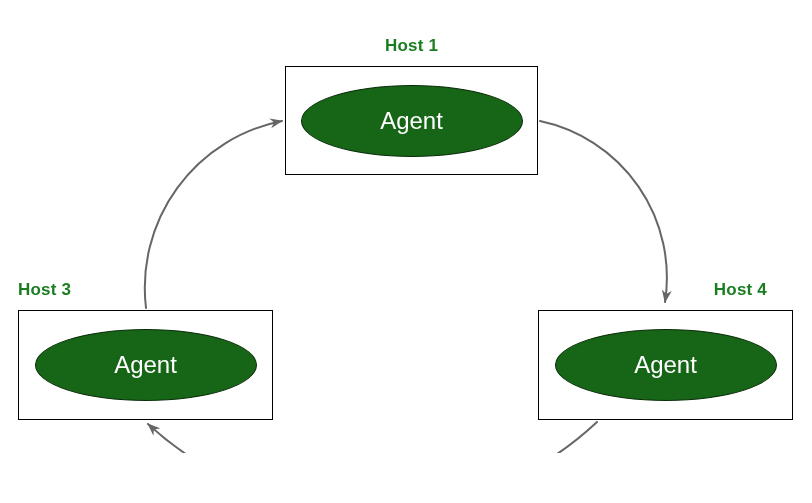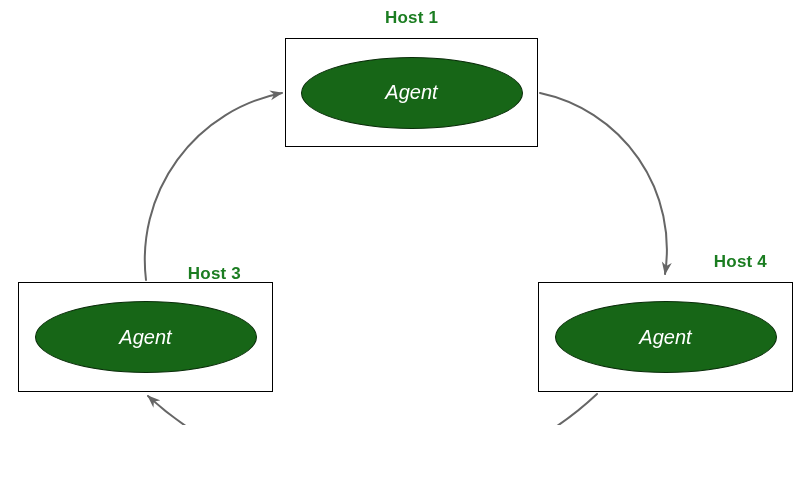--- a/index.html
+++ b/index.html
@@ -5,20 +5,21 @@
   * { margin: 0; padding: 0; box-sizing: border-box; }
   html, body { background: #ffffff; }
   body { font-family: "Liberation Sans", sans-serif; }
 
   .canvas {
     position: relative;
     width: 812px;
     height: 425px;
     background: var(--background, #ffffff);
     overflow: hidden;
+    margin-top: 28px;
   }
 
   .arrow-layer {
     position: absolute;
     left: 0; top: 0;
     width: 812px; height: 503px;
     z-index: 1;
   }
 
   .host-block { position: absolute; z-index: 2; }
@@ -47,35 +48,34 @@
     background: var(--agent-fill, #176617);
     border: 1.5px solid #0a2d0a;
     border-radius: 50%;
     display: flex;
     align-items: center;
     justify-content: center;
   }
 
   .agent-text {
     color: var(--agent-text, #ffffff);
-    font-size: 20px;
+    font-size: 24px;
     font-weight: normal;
-    font-style: italic;
   }
 
   
   .host-1 .host-label { left: 285px; top: 8px; width: 253px; text-align: center; }
   .host-1 .host-box   { left: 285px; top: 38px; width: 253px; height: 109px; }
 
   
   .host-2 .host-label { left: 538px; top: 252px; width: 255px; text-align: right; padding-right: 26px; }
   .host-2 .host-box   { left: 538px; top: 282px; width: 255px; height: 110px; }
 
   
-  .host-3 .host-label { left: 18px; top: 264px; width: 255px; text-align: right; padding-right: 32px; }
+  .host-3 .host-label { left: 18px; top: 252px; width: 255px; text-align: left; padding-right: 32px; }
   .host-3 .host-box   { left: 18px; top: 282px; width: 255px; height: 110px; }
 </style>
 </head>
 <body>
 
 <div class="canvas">
 
   <svg class="arrow-layer" width="812" height="503" viewBox="0 0 812 503" xmlns="http://www.w3.org/2000/svg">
     <defs>
       <marker id="barb" viewBox="0 0 13 11" refX="12" refY="5.5" markerWidth="13" markerHeight="11" orient="auto" markerUnits="userSpaceOnUse">

